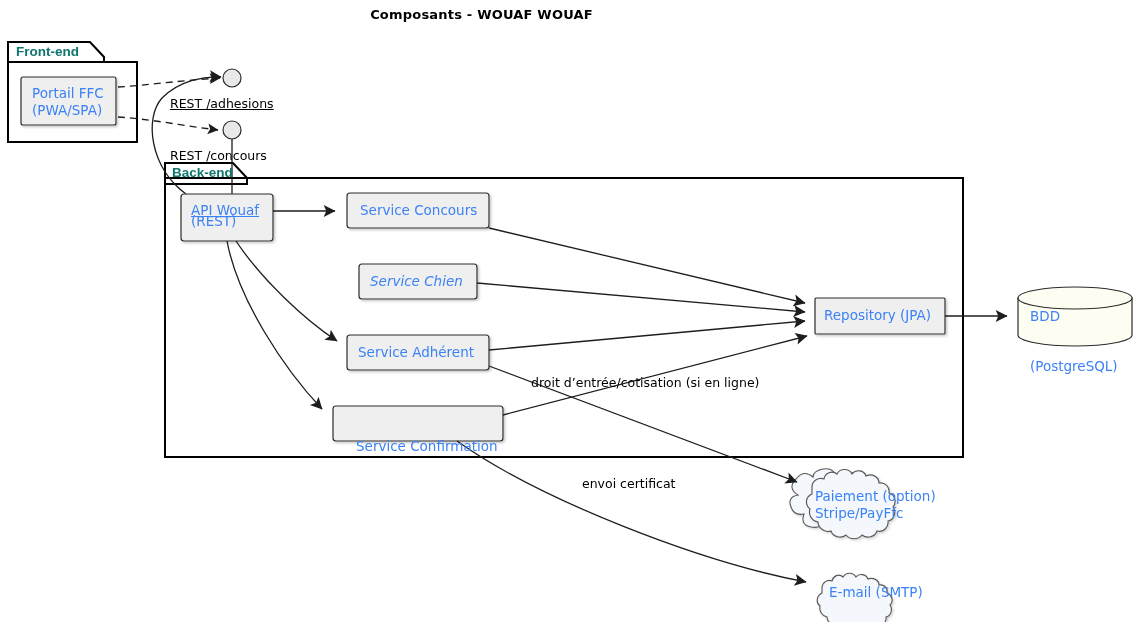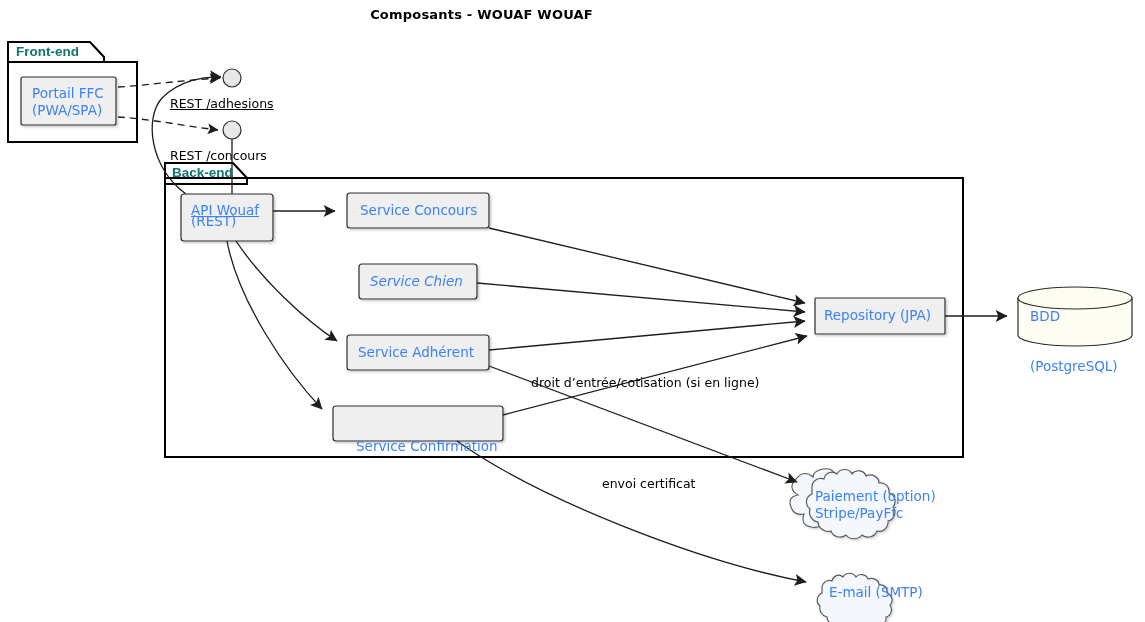--- a/index.html
+++ b/index.html
@@ -240,13 +240,13 @@
 <div class="node-label" style="left:1030px; top:325px;margin-top:33px;">(PostgreSQL)</div>
 
 <div class="node-label" style="left:815px; top:488px;">Paiement (option)</div>
 <div class="node-label" style="left:815px; top:505px;">Stripe/PayFfc</div>
 <div class="node-label" style="left:829px; top:584px;">E-mail (SMTP)</div>
 
 <div class="edge-label" style="left:170px; top:96px;text-decoration:underline;">REST /adhesions</div>
 <div class="edge-label" style="left:170px; top:148px;">REST /concours</div>
 
 <div class="edge-label" style="left:531px; top:375px;text-align:center;">droit d’entrée/cotisation (si en ligne)</div>
-<div class="edge-label" style="left:602px; top:476px;">envoi certificat</div>
+<div class="edge-label" style="left:582px; top:476px;">envoi certificat</div>
 
 </body></html>

